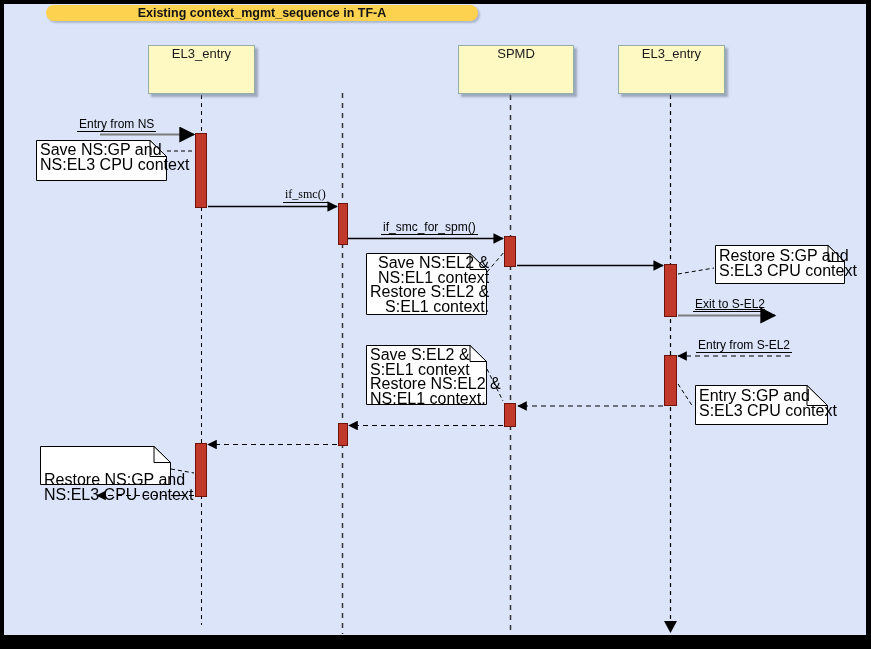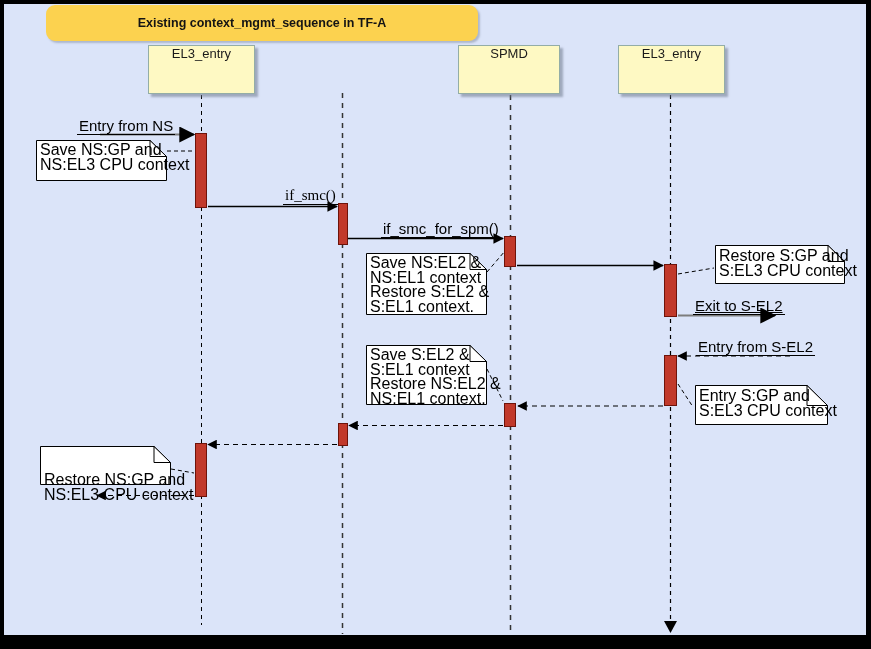--- a/index.html
+++ b/index.html
@@ -6,21 +6,21 @@
   .frame {
     position:relative; width:871px; height:649px; background:#000;
     font-family:"Liberation Sans", sans-serif; overflow:hidden;
   }
   .canvas {
     position:absolute; left:4px; top:4px; width:862px; height:631px;
     background:#dbe4f9;
   }
   .overlay { position:absolute; left:0; top:0; z-index:1; }
   .title {
-    position:absolute; left:46px; top:5px; width:432px; height:36px;
+    position:absolute; left:46px; top:5px; width:432px; height:16px;
     background:#fcd24f; border-radius:9px; z-index:2;
     font-size:12.5px; font-weight:bold; color:#141414;
     display:flex; align-items:center; justify-content:center;
     box-shadow:2px 2px 2px rgba(90,100,120,0.35);
   }
   .head {
     position:absolute; top:45px; height:49px; background:#fef9c3;
     border:1px solid #93ada7; box-sizing:border-box; z-index:2;
     font-size:13px; color:#1a1a1a;
     display:flex; align-items:flex-start; justify-content:center;
@@ -28,21 +28,21 @@
   }
   .act {
     position:absolute; background:#c1392b; border:1px solid #6e130a;
     box-sizing:border-box; z-index:3;
   }
   .note-text {
     position:absolute; z-index:4; font-size:16px; line-height:14.5px;
     color:#000; white-space:pre-line;
   }
   .msg-label {
-    position:absolute; z-index:4; font-size:15px; color:#000;
+    position:absolute; z-index:4; font-size:12px; color:#000;
     border-bottom:1px solid #000; padding:0 2px; white-space:nowrap;
   }
 </style>
 </head>
 <body>
 
 <div class="frame">
   <div class="canvas"></div>
 
   <svg class="overlay" width="871" height="649" viewBox="0 0 871 649">
@@ -91,39 +91,39 @@
       <path d="M40.5,446.5 H154 L170.5,462.5 V484.5 H40.5 Z"></path>
       <path d="M154,446.5 L154,462.5 L170.5,462.5 Z"></path>
     </g>
   </svg>
 
   <div class="title">Existing context_mgmt_sequence in TF-A</div>
 
   <div class="head" style="left:148px; width:107px;">
     <span>EL3_entry</span>
   </div>
-  <div class="head" style="left:458px; width:102px;">
+  <div class="head" style="left:458px; width:116px;">
     <span>SPMD</span>
   </div>
   <div class="head" style="left:618px; width:107px;">
     <span>EL3_entry</span>
   </div>
 
   <div class="act" style="left:195px; top:133px; width:12px; height:75px;"></div>
   <div class="act" style="left:338px; top:203px; width:10px; height:42px;"></div>
   <div class="act" style="left:504px; top:236px; width:12px; height:31px;"></div>
   <div class="act" style="left:664px; top:264px; width:13px; height:53px;"></div>
   <div class="act" style="left:664px; top:355px; width:13px; height:51px;"></div>
   <div class="act" style="left:504px; top:403px; width:12px; height:24px;"></div>
   <div class="act" style="left:338px; top:423px; width:10px; height:23px;"></div>
   <div class="act" style="left:195px; top:443px; width:12px; height:54px;"></div>
 
   <div class="note-text" style="left:40px; top:143px;">Save NS:GP and
 NS:EL3 CPU context</div>
-  <div class="note-text" style="left:370px; top:256px;">Save NS:EL2 &amp;
+  <div class="note-text" style="left:370px; top:256px;text-align:right;">Save NS:EL2 &amp;
 NS:EL1 context
 Restore S:EL2 &amp;
 S:EL1 context.</div>
   <div class="note-text" style="left:719px; top:249px;">Restore S:GP and
 S:EL3 CPU context</div>
   <div class="note-text" style="left:699px; top:389px;">Entry S:GP and
 S:EL3 CPU context</div>
   <div class="note-text" style="left:370px; top:348px;">Save S:EL2 &amp;
 S:EL1 context
 Restore NS:EL2 &amp;

